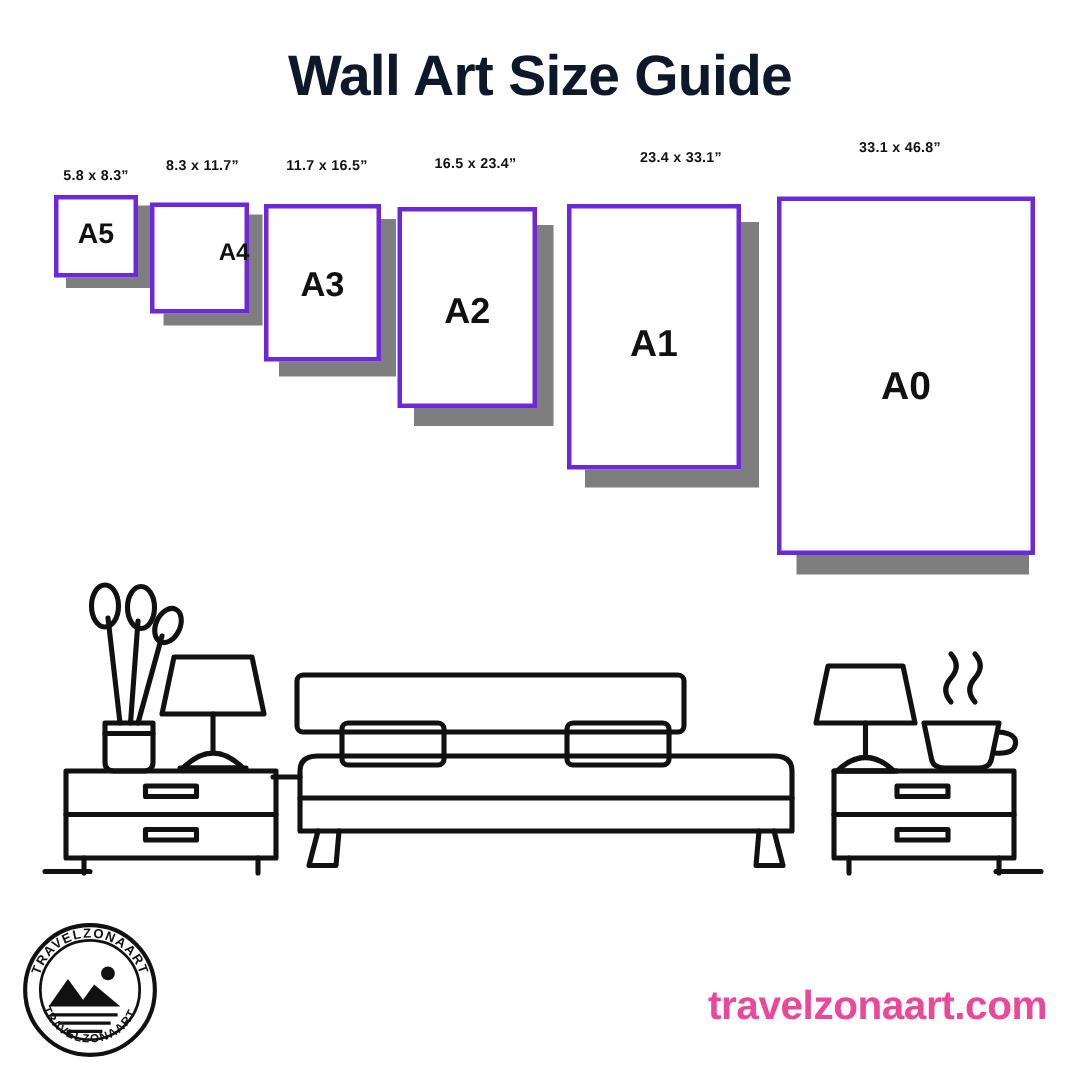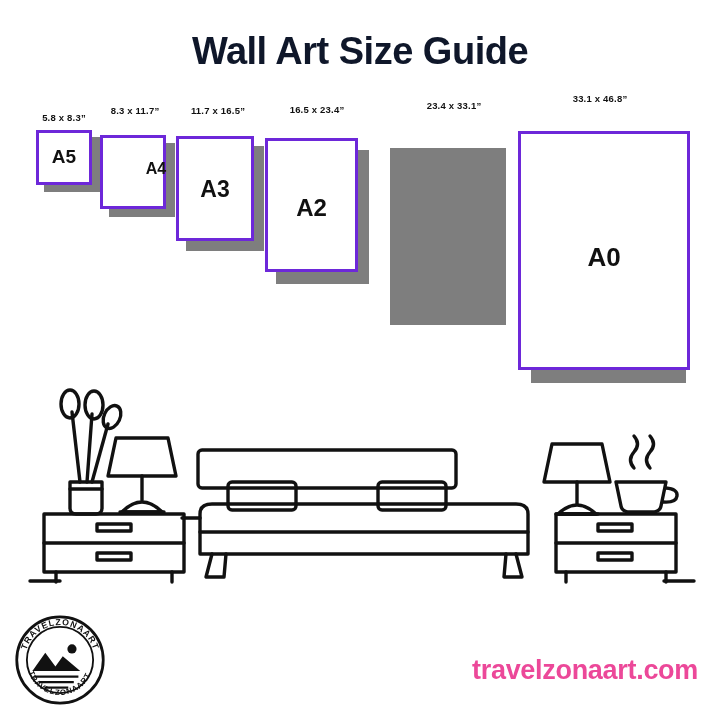--- a/index.html
+++ b/index.html
@@ -124,20 +124,23 @@
     <div class="frame-dim" style="top:0px; left:52px;">16.5 x 23.4”</div>
     <div class="frame-shadow" style="left:11px; top:46px; width:93px; height:134px;"></div>
     <div class="frame-box" style="left:0px; top:34px; width:93px; height:134px;">
       <div class="frame-label" style="top:53px; font-size:24px;">A2</div>
     </div>
   </div>
 
   <div class="frame-wrap" style="left:378px; top:100px; width:130px; height:226px;">
     <div class="frame-dim" style="top:0px; left:76px;">23.4 x 33.1”</div>
     <div class="frame-shadow" style="left:12px; top:48px; width:116px; height:177px;"></div>
+    <div class="frame-box" style="left:0px; top:36px; width:116px; height:177px;">
+      <div class="frame-label" style="top:76px; font-size:25px;">A1</div>
+    </div>
   </div>
 
   <div class="frame-wrap" style="left:518px; top:93px; width:170px; height:292px;">
     <div class="frame-dim" style="top:0px; left:82px;">33.1 x 46.8”</div>
     <div class="frame-shadow" style="left:13px; top:51px; width:155px; height:239px;"></div>
     <div class="frame-box" style="left:0px; top:38px; width:172px; height:239px;">
       <div class="frame-label" style="top:108px; font-size:26px;">A0</div>
     </div>
   </div>
 

